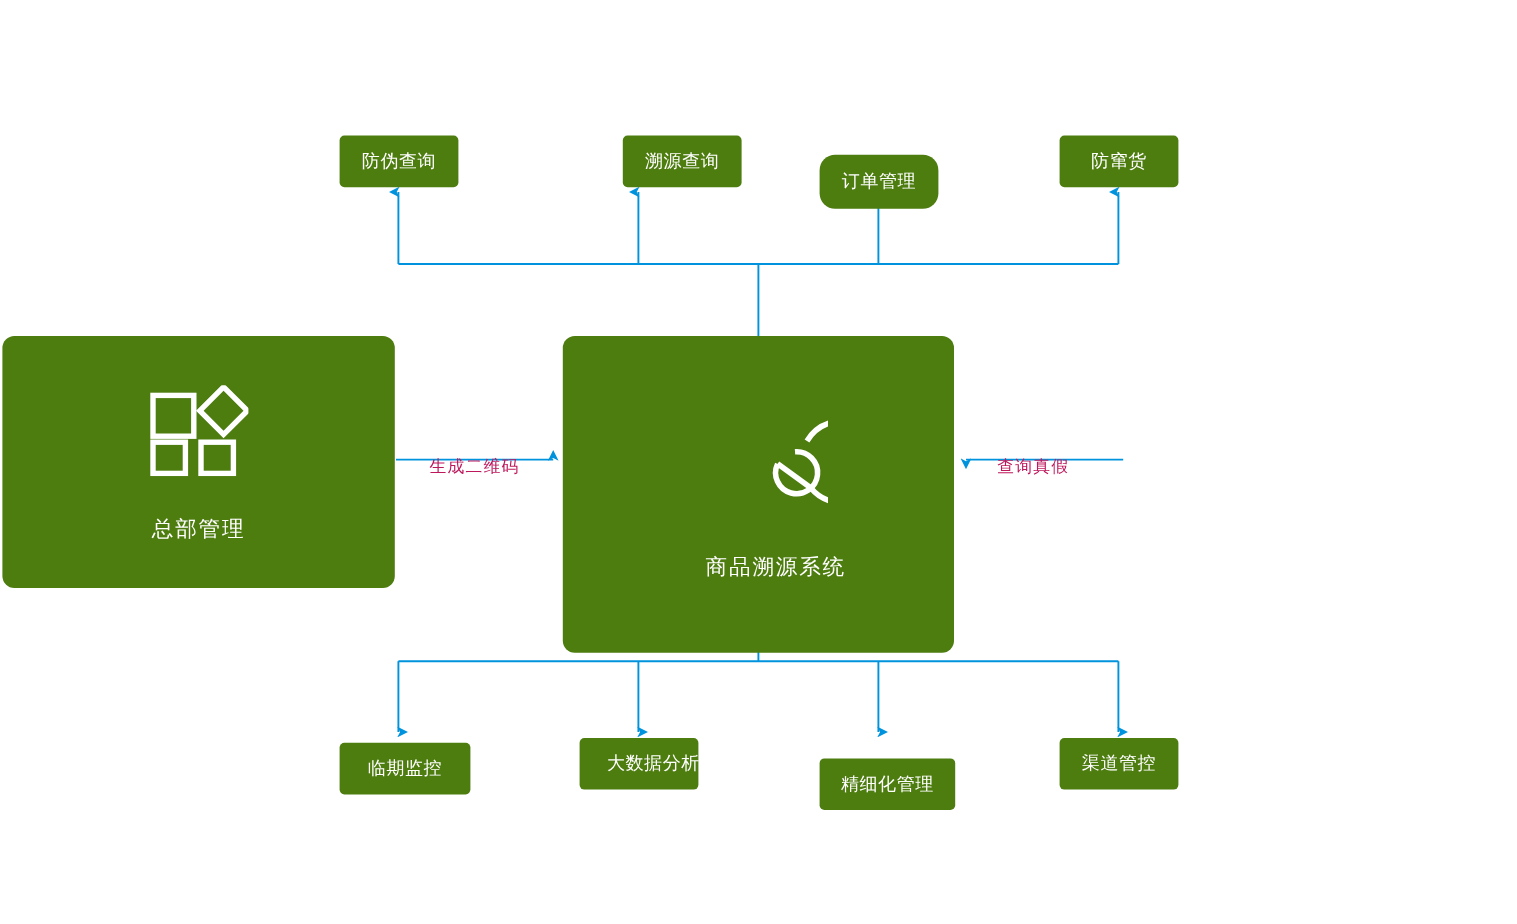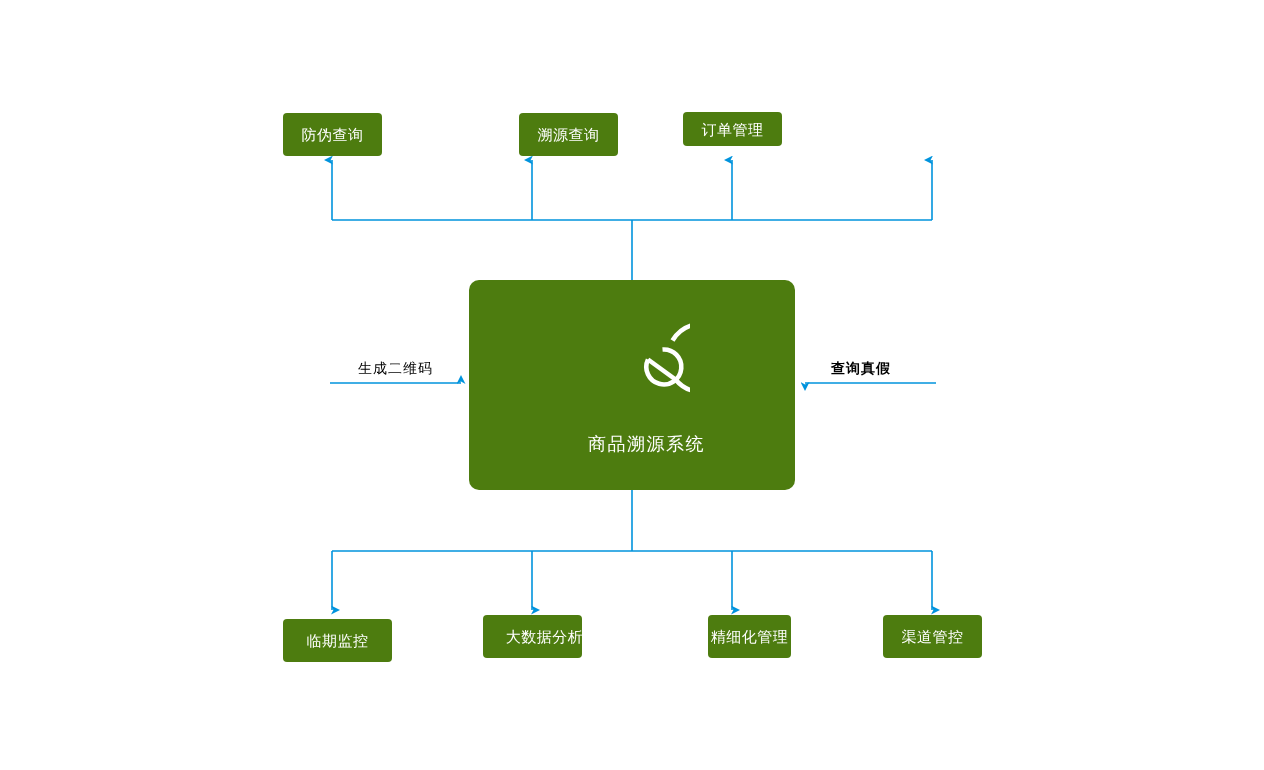--- a/index.html
+++ b/index.html
@@ -55,25 +55,26 @@
     letter-spacing: 1.5px;
     white-space: nowrap;
   }
   .node-main .icon-wrap {
     display: block;
     margin-bottom: 30px;
   }
   
   .edge-label {
     position: absolute;
-    color: #000000;
+    color: #be185d;
     font-size: 14px;
     line-height: 1;
     letter-spacing: 1px;
     white-space: nowrap;
+    margin-top: 20px;
   }
 </style>
 </head>
 <body>
 
 <div id="canvas">
 
   <svg id="wires" viewBox="0 0 1264 770" width="1264" height="770">
     <defs>
       <marker id="arrow-up" markerWidth="9" markerHeight="9" refX="4.5" refY="8" orient="auto" markerUnits="userSpaceOnUse">
@@ -115,53 +116,69 @@
       <path d="M936 383 L805 383" marker-end="url(#arrow-left)"></path>
     </g>
   </svg>
 
   <div class="node node-small" style="left:283px; top:113px; width:99px; height:43px;">
     <span class="chip-label">防伪查询</span>
   </div>
   <div class="node node-small" style="left:483px; top:113px; width:99px; height:43px;margin-left:36px;">
     <span class="chip-label">溯源查询</span>
   </div>
-  <div class="node node-small" style="left:683px; top:112px; width:99px; height:34px;">
+  <div class="node node-small" style="left:683px; top:129px; width:99px; height:45px;border-radius:13px;">
     <span class="chip-label">订单管理</span>
   </div>
+  <div class="node node-small" style="left:883px; top:113px; width:99px; height:43px;">
+    <span class="chip-label">防窜货</span>
+  </div>
 
+  <div class="node node-main" style="left:2px; top:280px; width:327px; height:210px;">
+    <span class="icon-wrap">
+      <svg width="82" height="76" viewBox="0 0 82 76">
+        <g fill="none" stroke="#ffffff" stroke-width="4.5">
+          <rect x="2.5" y="8.5" width="34" height="34"></rect>
+          <rect x="2.5" y="47.5" width="27" height="26"></rect>
+          <rect x="42.5" y="47.5" width="27" height="26"></rect>
+          <rect x="47.3" y="7.3" width="28" height="28" transform="rotate(45 61.3 21.3)"></rect>
+        </g>
+      </svg>
+    </span>
+    <span class="main-label">总部管理</span>
+  </div>
 
-  <div class="node node-main" style="left:469px; top:280px; width:326px; height:210px;padding-left:29px;">
+  <div class="node node-main" style="left:469px; top:280px; width:326px; height:264px;padding-left:29px;">
     <span class="icon-wrap">
       <svg width="86" height="84" viewBox="0 0 86 84">
         <g fill="none" stroke="#ffffff" stroke-width="4.6" stroke-linecap="butt">
 
           <path d="M71.5 62.5
                    A 34 34 0 1 0 68.5 23.5"></path>
 
           <path d="M71.5 62.5 L44 42.5"></path>
 
           <path d="M44 42.5
                    A 17.5 17.5 0 1 0 58.5 32.5"></path>
         </g>
       </svg>
     </span>
     <span class="main-label">商品溯源系统</span>
   </div>
 
 
   <div class="edge-label" style="left:358px; top:361px;">生成二维码</div>
-  <div class="edge-label" style="left:831px; top:361px;font-weight:bold;">查询真假</div>
+  <div class="edge-label" style="left:831px; top:361px;">查询真假</div>
 
   <div class="node node-small" style="left:283px; top:619px; width:109px; height:43px;">
     <span class="chip-label">临期监控</span>
   </div>
   <div class="node node-small" style="left:483px; top:615px; width:99px; height:43px;padding-left:24px;">
     <span class="chip-label">大数据分析</span>
   </div>
-  <div class="node node-small" style="left:683px; top:615px; width:83px; height:43px;margin-left:25px;">
+  <div class="node node-small" style="left:683px; top:632px; width:113px; height:43px;">
     <span class="chip-label">精细化管理</span>
   </div>
   <div class="node node-small" style="left:883px; top:615px; width:99px; height:43px;">
     <span class="chip-label">渠道管控</span>
   </div>
 
 </div>
 
 </body></html>

